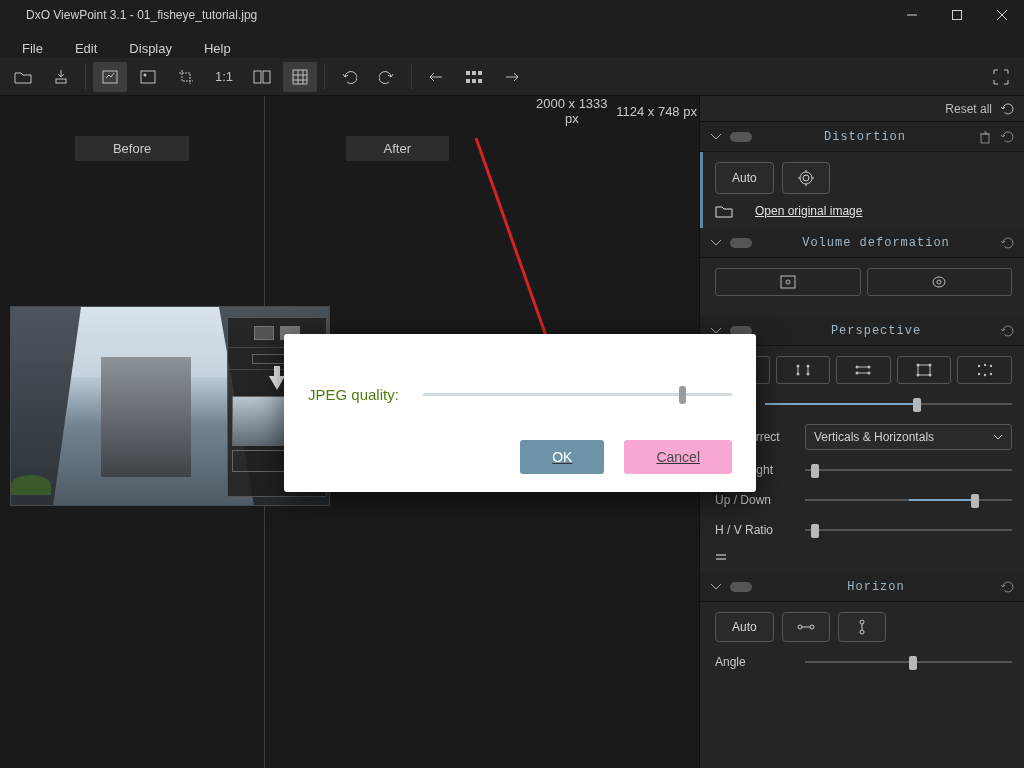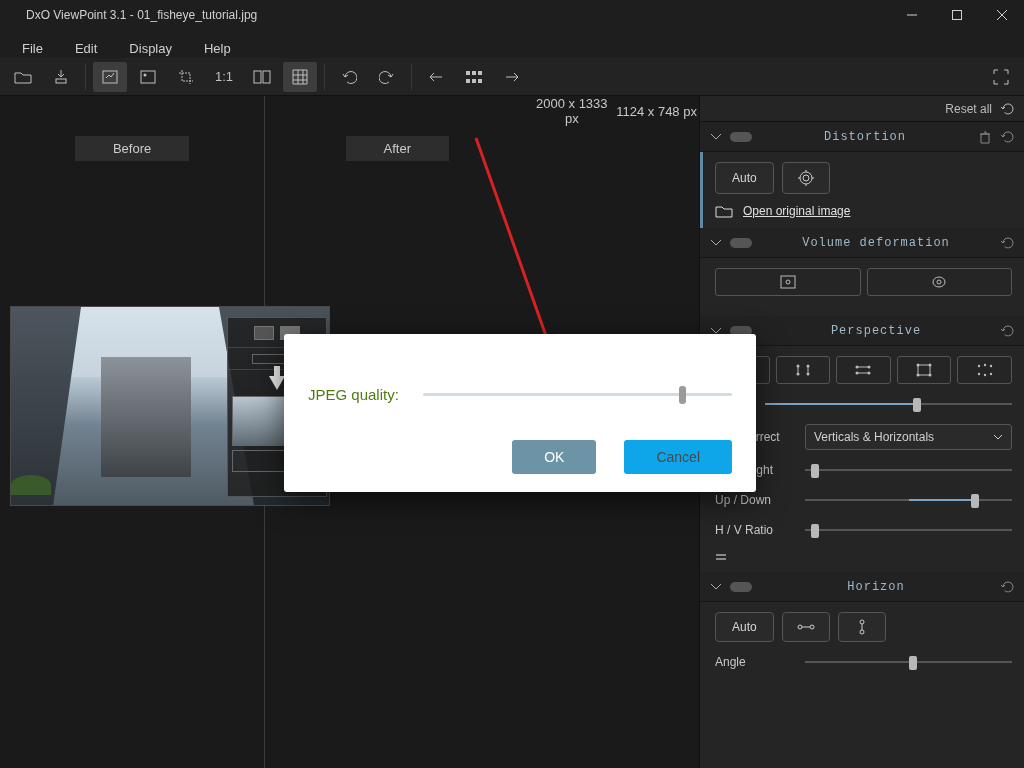--- a/index.html
+++ b/index.html
@@ -49,44 +49,44 @@
 .sh-toggle { width: 22px; height: 10px; background: #555; border-radius: 5px; position: relative; }
 .sh-title { flex: 1; text-align: center; font-size: 12px; color: #9fb8c9; font-family: "Courier New", monospace; letter-spacing: 1px; }
 .sh-ic { width: 14px; height: 14px; color: #888; }
 .section-body { padding: 10px 12px; border-left: 3px solid transparent; }
 .section-body.accent { border-left-color: #5f8aa8; }
 
 .btn-row { display: flex; gap: 8px; margin-bottom: 10px; }
 .pbtn { padding: 6px 16px; border: 1px solid #555; border-radius: 4px; background: #2a2a2a; color: #d6d6d6; font-size: 12px; display: flex; align-items: center; justify-content: center; gap: 6px; min-width: 48px; }
 .pbtn.iconic { padding: 6px 8px; }
 .note { font-size: 12px; color: #c0c0c0; line-height: 1.4; margin-bottom: 12px; }
-.link-row { display: flex; align-items: center; gap: 10px; }
+.link-row { display: flex; align-items: center; gap: 22px; }
 .link-u { text-decoration: underline; color: #e0e0e0; font-size: 12px; }
 
 .mode-grid { display: flex; gap: 6px; margin-bottom: 10px; }
 .mcell { flex: 1; height: 28px; border: 1px solid #555; border-radius: 3px; display: flex; align-items: center; justify-content: center; }
 
 .ctl-row { display: flex; align-items: center; margin: 10px 0; gap: 10px; }
 .ctl-label { width: 80px; font-size: 12px; color: #c9c9c9; }
 .select { flex: 1; height: 26px; border: 1px solid #555; background: #2a2a2a; border-radius: 3px; display: flex; align-items: center; padding: 0 8px; justify-content: space-between; font-size: 12px; color: #d0d0d0; }
 .slider { flex: 1; height: 20px; position: relative; }
 .track { position: absolute; top: 9px; left: 0; right: 0; height: 2px; background: #555; }
 .track-fill { position: absolute; top: 9px; left: 0; height: 2px; background: #7aa5c4; }
 .thumb { position: absolute; top: 4px; width: 8px; height: 14px; background: #b8b8b8; border-radius: 2px; }
 
 .dialog { position: absolute; left: 284px; top: 334px; width: 472px; height: 158px; background: #fff; border-radius: 3px; box-shadow: 0 8px 30px rgba(0,0,0,.6); padding: 24px 24px 18px; color: #333; }
 .dlg-row { display: flex; align-items: center; gap: 24px; margin-top: 26px; }
 .dlg-label { font-size: 15px; color: #4d7c0f; }
 .dlg-slider { flex: 1; height: 20px; position: relative; }
 .dlg-track { position: absolute; top: 9px; left: 0; right: 0; height: 3px; background: #d0dbe3; border-radius: 2px; }
 .dlg-thumb { position: absolute; top: 2px; left: 83%; width: 7px; height: 18px; background: #9a9a9a; border-radius: 3px; }
-.dlg-btns { display: flex; justify-content: flex-end; gap: 28px; margin-top: 36px; }
+.dlg-btns { display: flex; justify-content: flex-end; gap: 20px; margin-top: 36px; text-decoration: underline; }
 .dlg-btn { padding: 9px 32px; border-radius: 3px; font-size: 14px; border: none; }
 .dlg-ok { background: #6d94a6; color: #fff; }
-.dlg-cancel { background: #0ea5e9; color: #4a4a4a; }
+.dlg-cancel { background: #f9a8d4; color: #4a4a4a; }
 
 .red-arrow { position: absolute; left: 426px; top: 132px; pointer-events: none; }
 svg { display: block; }
 </style>
 </head>
 <body>
 
 <div class="titlebar">
   <div class="title-text">DxO ViewPoint 3.1 - 01_fisheye_tutorial.jpg</div>
   <div class="win-btn">

